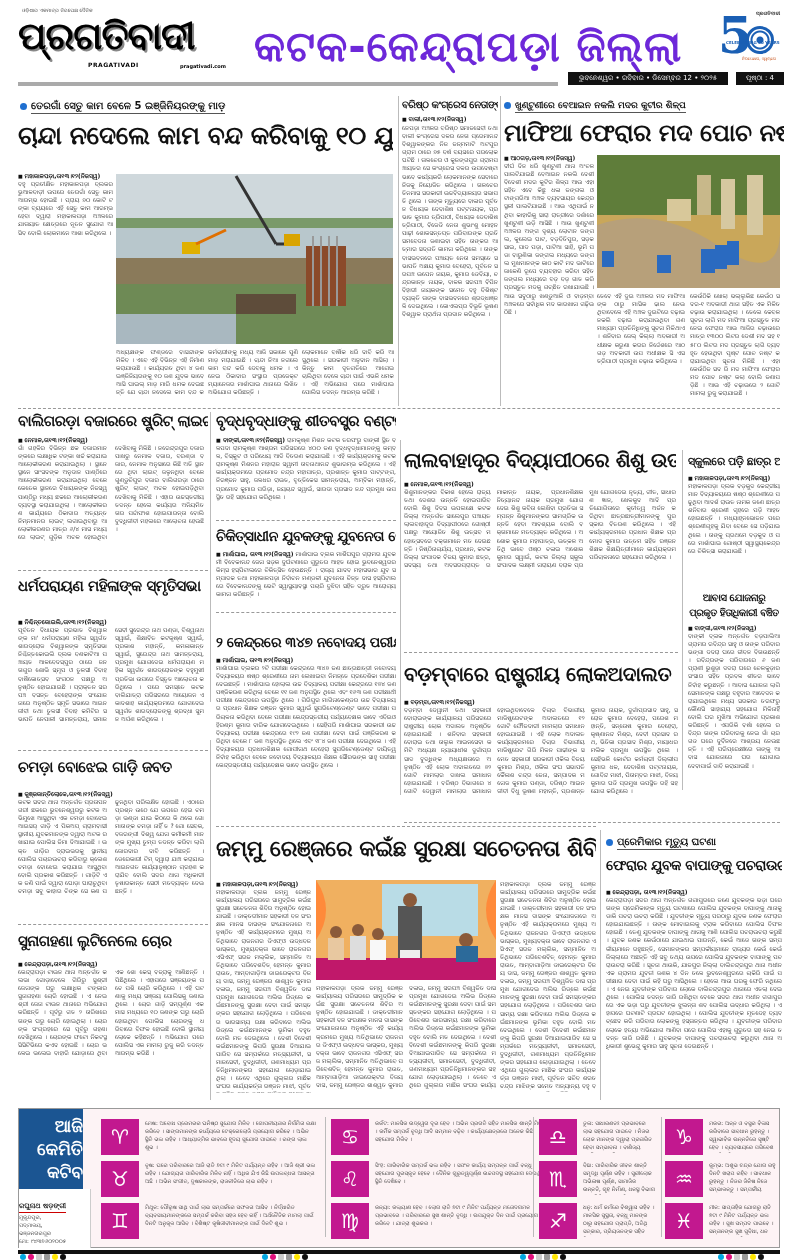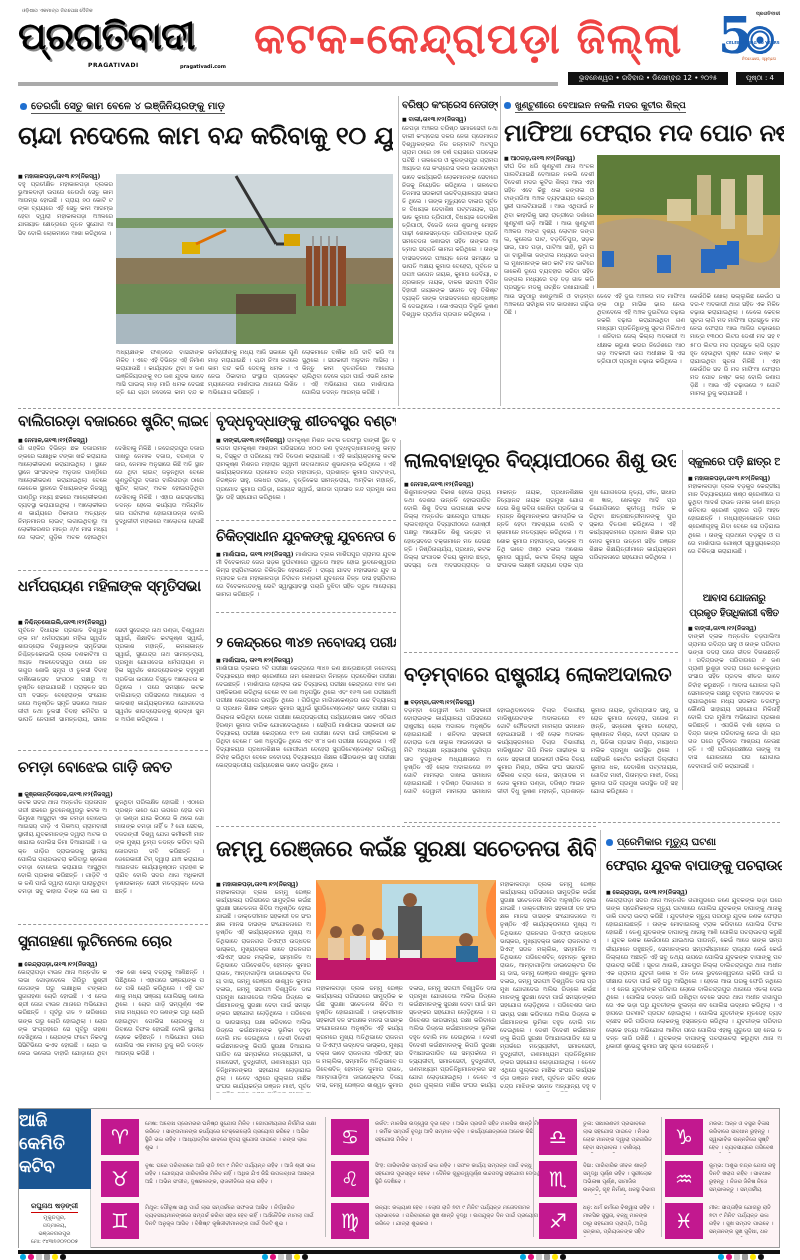--- a/index.html
+++ b/index.html
@@ -3,21 +3,21 @@
 <meta charset="utf-8">
 <style>
   * { box-sizing: border-box; margin: 0; padding: 0; }
   html, body { width: 800px; height: 1260px; background: #fff; overflow: hidden; }
   body { font-family: "DejaVu Sans", sans-serif; color: #222; position: relative; }
   .abs { position: absolute; }
   .masthead-tagline { left: 22px; top: 7px; font-size: 5px; color: #333; }
   .logo { left: 18px; top: 14px; width: 232px; height: 44px; font-size: 38px; font-weight: bold; letter-spacing: -1px; color: #000; line-height: 44px; text-shadow: 2px 2px 0 #888; }
   .logo-sub { left: 88px; top: 61px; font-size: 6px; font-weight: bold; color: #000; letter-spacing: 0.5px; }
   .logo-url { left: 180px; top: 63px; font-size: 5px; font-weight: bold; color: #000; }
-  .edition-title { left: 254px; top: 14px; font-size: 42px; font-weight: bold; color: #ef4444; line-height: 50px; letter-spacing: 1px; }
+  .edition-title { left: 254px; top: 22px; font-size: 42px; font-weight: bold; color: #6d28d9; line-height: 50px; letter-spacing: 1px; }
   .rule-top { left: 18px; top: 82px; width: 540px; height: 4px; background: #aaa; }
   .badge50 { left: 716px; top: 10px; width: 68px; height: 52px; }
   .badge50 .five { position:absolute; left:2px; top:-4px; font-size: 50px; font-weight: bold; color: #1a5fb4; font-family:"DejaVu Serif", serif; }
   .badge50 .wheel { position:absolute; left:30px; top:16px; width:28px; height:28px; border-radius:50%; border:3px solid #1a5fb4; background: radial-gradient(circle, #1a5fb4 0 3px, #fff 4px 7px, #1a5fb4 8px 9px, #fff 10px); }
   .badge50 .brand { position:absolute; left:40px; top:0px; font-size:5px; font-weight:bold; color:#222; }
   .badge50 .years { position:absolute; left:10px; top:30px; font-size:4px; color:#1a5fb4; font-weight:bold; }
   .badge50 .tag { position:absolute; left:26px; top:46px; font-size:4px; color:#c04000; }
   .dateline { left: 568px; top: 72px; width: 160px; height: 13px; background: #111; color: #fff; font-size: 7px; line-height: 13px; text-align: center; }
   .pageno { left: 736px; top: 72px; width: 48px; height: 13px; background: #111; color: #fff; font-size: 7px; line-height: 13px; text-align: center; }
 
@@ -26,22 +26,22 @@
   .kicker-underline { border-bottom: 1px solid #555; padding-bottom: 2px; }
   .hl { font-weight: bold; color: #111; white-space: nowrap; overflow: hidden; letter-spacing: -0.5px; }
   .byline { font-size: 6px; font-weight: bold; color: #111; }
   .byline::before { content: "■ "; font-size: 5px; }
   .body { font-size: 6px; line-height: 8.1px; color: #333; text-align: justify; overflow: hidden; word-break: break-all; }
   .vrule { width: 1px; background: #bbb; }
   .hrule { height: 1px; border-top: 1px dashed #999; }
   .photo { overflow: hidden; }
 
   .horo { left: 18px; top: 1108px; width: 762px; height: 140px; background: #fdf3f5; border: 1px solid #999; }
-  .horo-title { position:absolute; left: 0; top: 0; width: 72px; height: 80px; background: #1b5592; color: #fff; font-size: 17px; font-weight: bold; text-align: left; line-height: 23px; }
-  .horo-author { position:absolute; left: 0; top: 80px; width: 72px; height: 59px; background: #fff; text-align: center; padding-top: 4px; border-right: 1px solid #ccc; }
+  .horo-title { position:absolute; left: 0; top: 0; width: 64px; height: 80px; background: #1b5592; color: #fff; font-size: 17px; font-weight: bold; text-align: right; line-height: 23px; padding-top: 6px; }
+  .horo-author { position:absolute; left: 0; top: 80px; width: 72px; height: 59px; background: #fff; padding-top: 4px; border-right: 1px solid #ccc; }
   .horo-author .name { font-size: 7px; font-weight: bold; border-bottom: 1px solid #c00; display:inline-block; padding-bottom:2px; }
   .horo-author .addr { font-size: 5.5px; line-height: 8px; color: #333; }
   .sign { position:absolute; width: 218px; height: 40px; }
   .sign .icon { position:absolute; left:0; top:0; width: 38px; height: 36px; background: #c2188f; color: #fff; font-size: 20px; text-align:center; line-height: 36px; }
   .sign .txt { position:absolute; left: 44px; top: 0; width: 172px; font-size: 5.5px; line-height: 8px; color: #333; overflow:hidden; height: 34px; }
   .horo-sep { position:absolute; top: 8px; width: 1px; height: 120px; background: #bbb; }
 
   .bottom-bar { left: 18px; top: 1250px; width: 762px; height: 4px; background: #111; }
   .regmark { position:absolute; top: 1254px; height: 6px; display:flex; gap: 2px; }
   .regmark span { display:inline-block; width: 6px; height: 6px; border-radius: 50%; }
@@ -59,21 +59,21 @@
   <span class="five">5</span>
   <span class="wheel"></span>
   <span class="brand">ପ୍ରଗତିବାଦୀ</span>
   <span class="years">CELEBRATING 50 YEARS</span>
   <span class="tag">ନିରପେକ୍ଷତା, ସ୍ୱଚ୍ଛତା</span>
 </div>
 <div class="abs dateline">ଭୁବନେଶ୍ୱର • ରବିବାର • ଡିସେମ୍ବର 12 • ୨୦୨୫</div>
 <div class="abs pageno">ପୃଷ୍ଠା : 4</div>
 
 <div class="abs kicker" style="left:20px;top:100px;">
-  <span class="dot" style="background: rgb(31, 111, 208);"></span><span class="kicker-underline">ତେରଗାଁ ସେତୁ କାମ ବେଳେ ୪ ଇଞ୍ଜିନିୟରଙ୍କୁ ମାଡ଼</span>
+  <span class="dot" style="background: rgb(31, 111, 208);"></span><span class="kicker-underline">ତେରଗାଁ ସେତୁ କାମ ବେଳେ 5 ଇଞ୍ଜିନିୟରଙ୍କୁ ମାଡ଼</span>
 </div>
 <div class="abs hl" style="left:18px;top:120px;width:375px;font-size:25px;line-height:32px;">ଚାନ୍ଦା ନଦେଲେ କାମ ବନ୍ଦ କରିବାକୁ ୧୦ ଯୁବକଙ୍କ ଧମକ</div>
 <div class="abs byline" style="left:18px;top:172px;width:95px;">ମହାକାଳପଡ଼ା,ତା୧୩।୧୨(ନିଜସ୍ୱ)</div>
 <div class="abs body" style="left:18px;top:180px;width:95px;height:155px;">ବହୁ ପ୍ରତୀକ୍ଷିତ ମହାକାଳପଡ଼ା ବ୍ଲକର ଭୁଆଳବାଡ଼ୀ ଉପରେ ତେରଗାଁ ସେତୁ କାମ ଆରମ୍ଭ ହୋଇଛି । ପ୍ରାୟ ୭୦ କୋଟି ଟଙ୍କା ବ୍ୟୟରେ ଏହି ସେତୁ କାମ ଆରମ୍ଭ ହେବା ଦ୍ୱାରା ମହାକାଳପଡ଼ା ଅଞ୍ଚଳରେ ଯାତାୟାତ କ୍ଷେତ୍ରରେ ନୂତନ ସୁଯୋଗ ଆସିବ ବୋଲି ଲୋକମାନେ ଆଶା କରିଥିଲେ ।</div>
 <div class="abs photo" style="left:116px;top:174px;width:277px;height:170px;">
   <svg width="277" height="170" viewBox="0 0 277 170">
     <rect x="0" y="0" width="277" height="60" fill="#cfd8dc"></rect>
     <rect x="0" y="44" width="277" height="10" fill="#7a9a6a"></rect>
     <rect x="0" y="54" width="277" height="30" fill="#b8c7cc"></rect>
     <rect x="0" y="84" width="277" height="86" fill="#8a7a5a"></rect>

